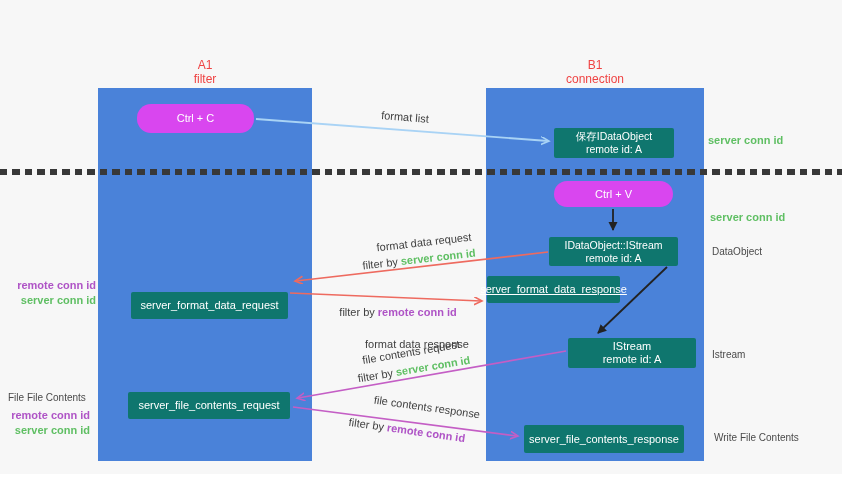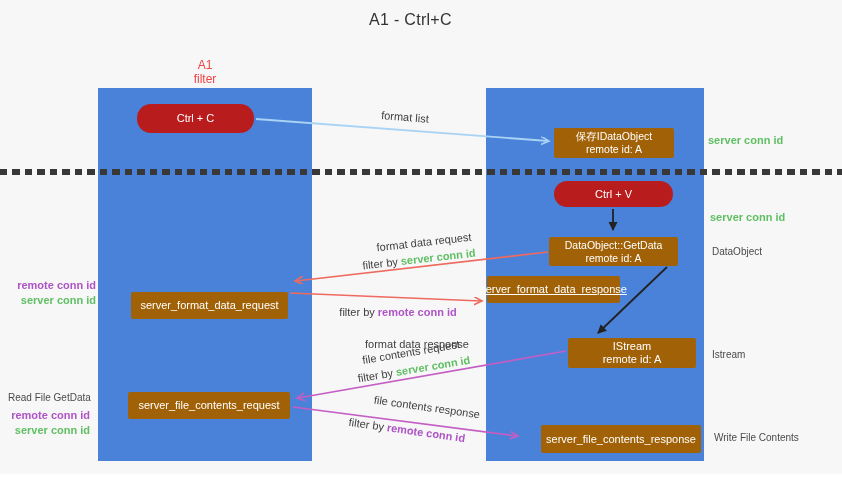--- a/index.html
+++ b/index.html
@@ -33,32 +33,32 @@
   .dashline {
     left: 0; top: 169px; width: 842px; height: 6px;
     background: repeating-linear-gradient(to right, #383838 0 7px, transparent 7px 12.5px);
   }
 
   .node {
     display: flex; flex-direction: column; align-items: center; justify-content: center;
     color: #fff; font-size: 11px; line-height: 13px; text-align: center;
     border-radius: 2px;
   }
-  .node.green  { background: #b91c1c; border-radius: 14px; }
-  .node.orange { background: #a16207; text-align: right; }
+  .node.green  { background: #d946ef; border-radius: 14px; }
+  .node.orange { background: #0f766e; text-align: right; }
 
   #box-ctrl-c   { left:137px; top:104px; width:117px; height:29px; }
   #box-saveobj  { left:554px; top:128px; width:120px; height:30px; font-size:10.5px; }
   #box-ctrl-v   { left:554px; top:181px; width:119px; height:26px; }
   #box-getdata  { left:549px; top:237px; width:129px; height:29px; font-size:10.5px; }
   #box-fmt-req  { left:131px; top:292px; width:157px; height:27px; }
   #box-fmt-resp { left:487px; top:276px; width:133px; height:27px;text-decoration:underline; }
   #box-istream  { left:568px; top:338px; width:128px; height:30px; }
   #box-file-req { left:128px; top:392px; width:162px; height:27px; }
-  #box-file-resp{ left:541px; top:425px; width:160px; height:28px; }
+  #box-file-resp{ left:524px; top:425px; width:160px; height:28px; }
 
   svg.arrows { left:0; top:0; width:842px; height:485px; pointer-events:none; }
 
   .mid-label {
     font-size: 11px; color: #3f3f3f; white-space: nowrap;
     transform: translate(-50%,-50%);
   }
   .green-txt  { color: #5fbf63; font-weight: bold; }
   .purple-txt { color: #af54c6; font-weight: bold; }
   .gray-lbl   { font-size: 10px; color: #4a4a4a; white-space: nowrap; }
@@ -86,28 +86,29 @@
   #ll-group1 { left:10px; top:278px; width:86px; }
   #ll-rf     { left:8px;  top:392px; }
   #ll-group2 { left:8px;  top:408px; width:82px; }
 
   .footer-strip { left:0; top:474px; width:842px; height:11px; background:#ffffff; }
 </style>
 </head>
 <body>
 
 <div class="abs title">
-  <div>A1 - Ctrl+C</div>
 </div>
 
 <div class="abs col-header" id="hdr-left">
   <div>A1</div>
   <div>filter</div>
 </div>
 <div class="abs col-header" id="hdr-right">
+  <div>B1</div>
+  <div>connection</div>
 </div>
 
 <div class="abs column" id="col-left"></div>
 <div class="abs column" id="col-right"></div>
 
 <svg class="abs arrows" viewBox="0 0 842 485" xmlns="http://www.w3.org/2000/svg">
   <defs>
     <marker id="mh-blue" markerWidth="10" markerHeight="10" refX="7" refY="4" orient="auto" markerUnits="userSpaceOnUse">
       <path d="M0,0 L8,4 L0,8" fill="none" stroke="#a9d3f5" stroke-width="1.6"></path>
     </marker>
@@ -136,21 +137,21 @@
   <span>Ctrl + C</span>
 </div>
 <div class="abs node orange" id="box-saveobj">
   <span>保存IDataObject</span>
   <span>remote id: A</span>
 </div>
 <div class="abs node green" id="box-ctrl-v">
   <span>Ctrl + V</span>
 </div>
 <div class="abs node orange" id="box-getdata">
-  <span>DataObject::GetData</span>
+  <span>IDataObject::IStream</span>
   <span>remote id: A</span>
 </div>
 <div class="abs node orange" id="box-fmt-req">
   <span>server_format_data_request</span>
 </div>
 <div class="abs node orange" id="box-fmt-resp">
   <span>server_format_data_response</span>
 </div>
 <div class="abs node orange" id="box-istream">
   <span>IStream</span>
@@ -180,19 +181,19 @@
 <div class="abs side-green" id="rl-sc1">server conn id</div>
 <div class="abs side-green" id="rl-sc2">server conn id</div>
 <div class="abs gray-lbl" id="rl-do">DataObject</div>
 <div class="abs gray-lbl" id="rl-is">Istream</div>
 <div class="abs gray-lbl" id="rl-wf">Write File Contents</div>
 
 <div class="abs left-group" id="ll-group1">
   <div class="side-purple">remote conn id</div>
   <div class="side-green">server conn id</div>
 </div>
-<div class="abs gray-lbl" id="ll-rf">Read File GetData</div>
+<div class="abs gray-lbl" id="ll-rf">File File Contents</div>
 <div class="abs left-group" id="ll-group2">
   <div class="side-purple">remote conn id</div>
   <div class="side-green">server conn id</div>
 </div>
 
 <div class="abs footer-strip"></div>
 
 </body></html>

